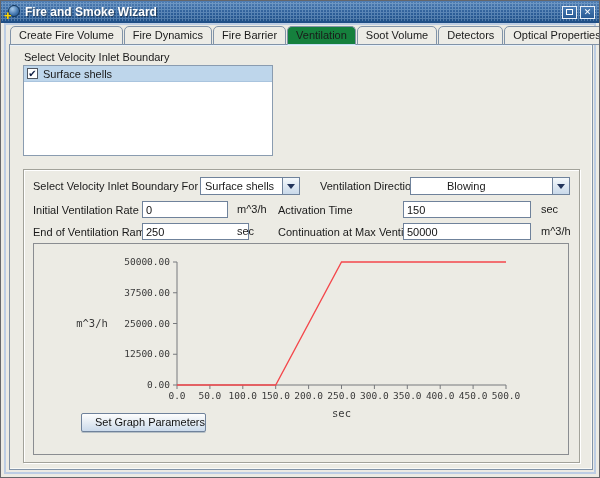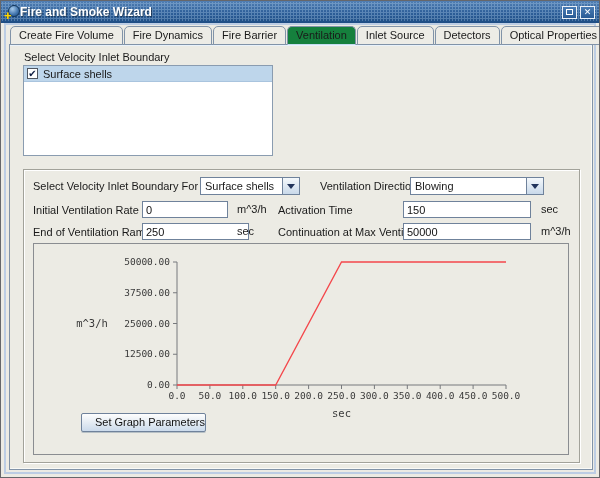--- a/index.html
+++ b/index.html
@@ -26,21 +26,21 @@
   .app-icon .globe {
     position:absolute; right:0; top:0; width:12px; height:12px; border-radius:50%;
     background:radial-gradient(circle at 35% 30%, #A7CBEC, #3E72AB 60%, #1C4674);
     border:1px solid #123458;
   }
   .app-icon .plus {
     position:absolute; left:-1px; bottom:-3px; color:#FFD800; font-weight:bold;
     font-size:13px; line-height:13px; text-shadow:0 0 1px #7a5c00;
   }
   .title-text {
-    position:relative; color:#fff; font-weight:bold; font-size:12px; 
+    position:relative; color:#fff; font-weight:bold; font-size:12px; margin-left:5px;
     text-shadow:1px 1px 1px rgba(0,0,0,.45); white-space:nowrap;
   }
   .tb-buttons { position:relative; margin-left:auto; display:flex; gap:3px; }
   .tb-btn {
     width:15px; height:13px; border:1px solid #EAF0F7;
     background:linear-gradient(#4A7CB4,#2A5B95);
     display:flex; align-items:center; justify-content:center;
     color:#fff; font-size:9px; line-height:9px; cursor:default;
   }
   .tb-btn .maxsq { width:7px; height:6px; border:1px solid #fff; display:block; }
@@ -148,21 +148,21 @@
     </span>
   </div>
 
   <div class="frame"></div>
 
   <div class="tab-row" id="tab-row">
       <div class="tab">Create Fire Volume</div>
       <div class="tab">Fire Dynamics</div>
       <div class="tab">Fire Barrier</div>
       <div class="tab selected">Ventilation</div>
-      <div class="tab">Inlet Source</div>
+      <div class="tab">Soot Volume</div>
       <div class="tab">Detectors</div>
       <div class="tab">Optical Properties</div>
     </div>
 
   <div class="content">
 
     <div class="section-label">Select Velocity Inlet Boundary</div>
 
     <div class="listbox" id="boundary-list">
         <div class="list-item selected">
@@ -174,21 +174,21 @@
     <div class="group-panel">
 
       <div class="gp-label" style="left:9px; top:7px;">Select Velocity Inlet Boundary For Ventilation</div>
       <div class="combo" style="left:176px; top:7px; width:100px;">
         <span class="combo-text">Surface shells</span>
         <span class="combo-btn">
             <span class="combo-arrow"></span>
           </span>
       </div>
       <div class="gp-label" style="left:296px; top:7px;">Ventilation Direction</div>
-      <div class="combo" style="left:386px; top:7px; width:134px;">
+      <div class="combo" style="left:386px; top:7px; width:160px;padding-left:32px;">
         <span class="combo-text">Blowing</span>
         <span class="combo-btn">
             <span class="combo-arrow"></span>
           </span>
       </div>
 
       <div class="gp-label" style="left:9px; top:31px;text-align:center;">Initial Ventilation Rate</div>
       <input class="tfield" style="left: 118px; top: 31px; width: 86px;" value="0">
       <div class="unit" style="left:213px; top:31px;">m^3/h</div>
 

